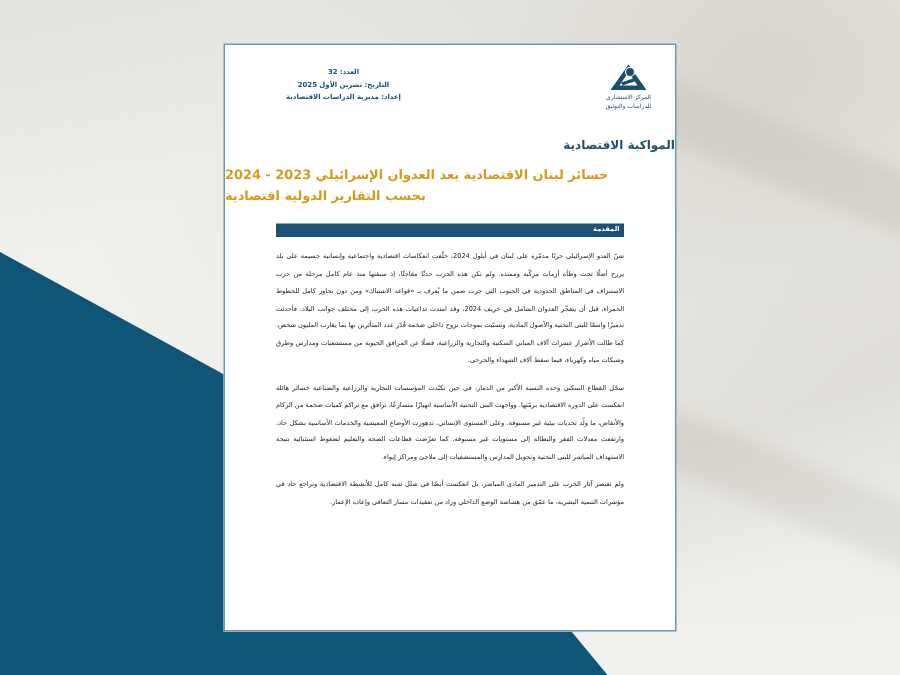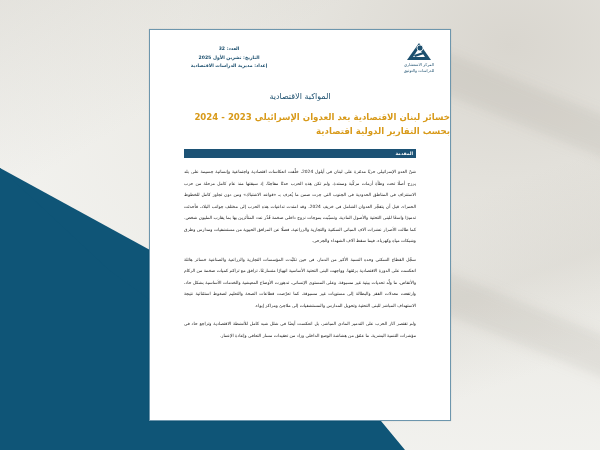--- a/index.html
+++ b/index.html
@@ -42,25 +42,25 @@
     }
     .logo svg { display: block; margin: 0 auto; }
     .logo-text {
       font-size: 4px; line-height: 5px; color: #1c4f6e; margin-top: 1px; direction: rtl;
     }
     .meta {
       position: absolute; left: 24px; top: 15px; width: 110px; text-align: center;
       font-size: 4.6px; line-height: 8.5px; color: #1c4f6e; font-weight: bold;
     }
     .series-title {
-      position: absolute; left: 0; right: 0; top: 62px; text-align: center;
-      color: #1c4f6e; font-weight: normal; font-size: 8px;
+      position: absolute; left: 0; right: 0; top: 62px; 
+      color: #1c4f6e; font-weight: bold; font-size: 8px;
     }
     .doc-title {
-      position: absolute; left: 0; right: 0; top: 80px; text-align: right;
+      position: absolute; left: 0; right: 0; top: 80px; text-align: left;
       color: #d89a1a; font-weight: bold; font-size: 8.6px; line-height: 14px;
     }
     .section-bar {
       position: absolute; left: 34px; right: 34px; top: 119px; height: 9px;
       background: #1c5275; color: #ffffff; font-size: 4.5px; font-weight: bold;
       line-height: 9px; padding-right: 3px; text-align: right;
     }
     .body {
       position: absolute; left: 34px; right: 34px; top: 136px;
       font-size: 4.4px; line-height: 11.5px; color: #222222; text-align: justify;

